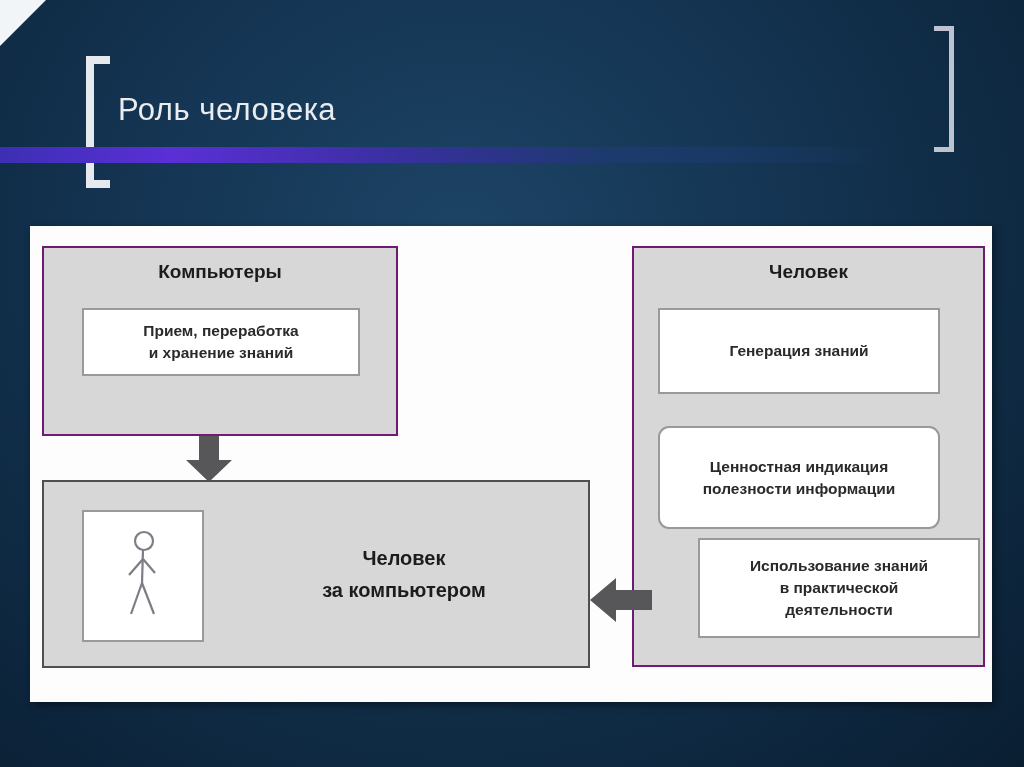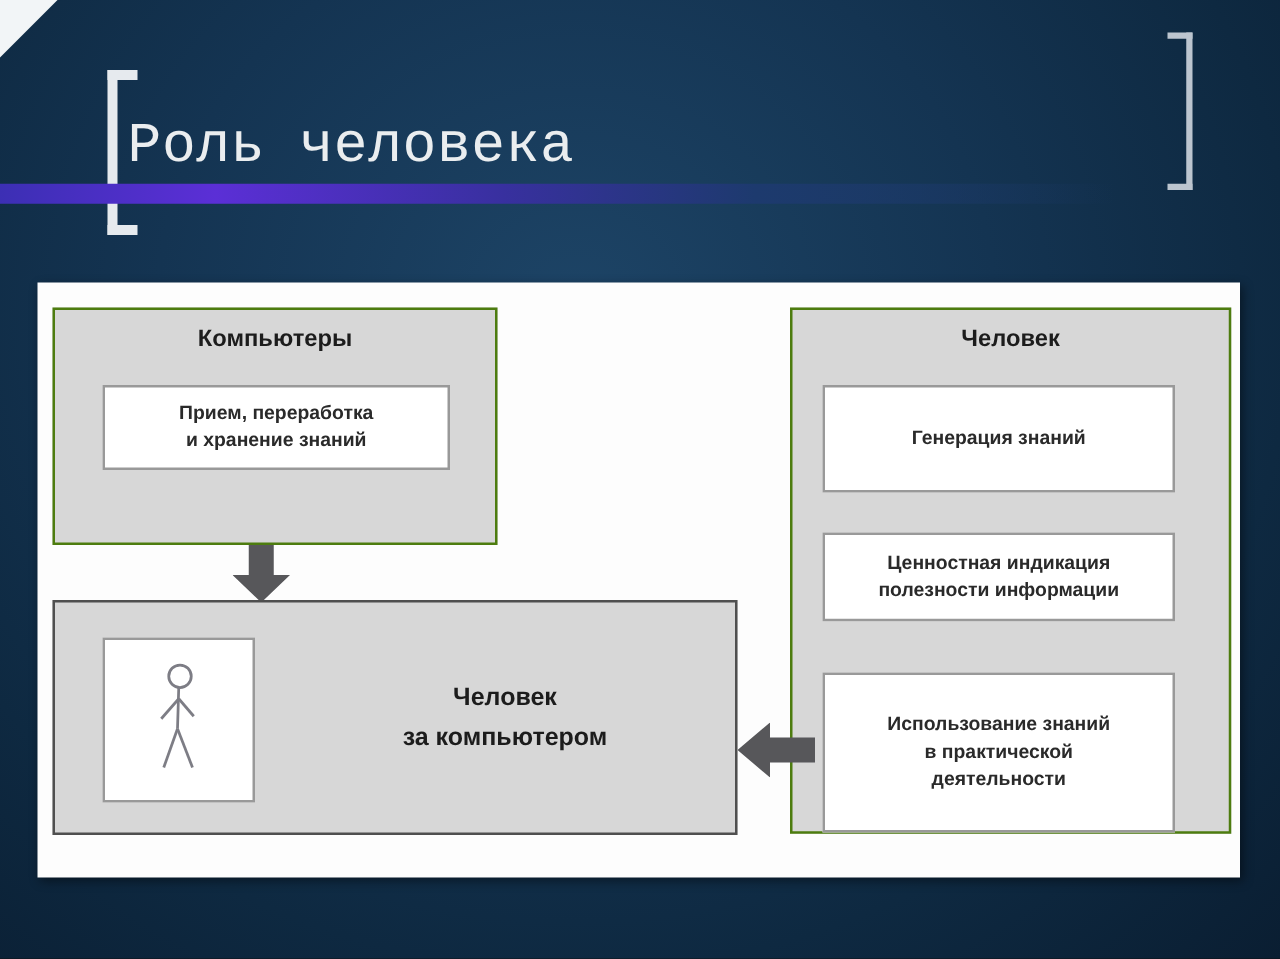--- a/index.html
+++ b/index.html
@@ -19,29 +19,29 @@
   }
   .bracket-right{
     position:absolute;left:934px;top:26px;width:15px;height:116px;
     border-right:5px solid #bcc5cf;border-top:5px solid #bcc5cf;border-bottom:5px solid #bcc5cf;
   }
   .accent-stripe{
     position:absolute;left:0;top:147px;width:958px;height:16px;
     background:linear-gradient(90deg,#3c2fb4 0%,#5b2fd6 18%,#38309f 42%,#1d3a6e 63%,rgba(18,44,70,0) 93%);
   }
   .title{
-    position:absolute;left:102px;top:92px;margin:0;
-    font-size:45px;font-weight:400;color:#eaedef;letter-spacing:0.5px;font-family:Liberation Mono, monospace;
+    position:absolute;left:118px;top:92px;margin:0;
+    font-size:31px;font-weight:400;color:#eaedef;letter-spacing:0.5px;
   }
   .panel{
     position:absolute;left:30px;top:226px;width:962px;height:476px;
     background:#fdfdfd;box-shadow:2px 3px 8px rgba(0,0,0,0.45);
   }
   .box{
-    position:absolute;background:#d7d7d7;border:2px solid #4d7c0f;box-sizing:border-box;
+    position:absolute;background:#d7d7d7;border:2px solid #701a75;box-sizing:border-box;
   }
   .box-title{
     position:absolute;top:13px;left:0;width:100%;text-align:center;
     font-size:19px;font-weight:700;color:#1c1c1c;
   }
   .white-box{
     position:absolute;background:#ffffff;border:2px solid #999999;box-sizing:border-box;
     display:flex;align-items:center;justify-content:center;text-align:center;
     font-size:15.5px;font-weight:600;color:#2a2a2a;line-height:1.4;
   }
@@ -51,22 +51,22 @@
   .hac{left:12px;top:254px;width:548px;height:188px;border-color:#4f4f4f;}
   .figure-box{left:38px;top:28px;width:122px;height:132px;}
   .hac-label{
     position:absolute;left:200px;right:24px;top:0;bottom:0;
     display:flex;align-items:center;justify-content:center;text-align:center;
     font-size:20px;font-weight:700;color:#1c1c1c;line-height:1.6;
   }
   .human{left:602px;top:20px;width:353px;height:421px;}
   .human-item{left:24px;width:282px;}
   .item1{top:60px;height:86px;}
-  .item2{top:178px;height:71px;}
-  .item3{top:290px;height:128px;}
+  .item2{top:178px;height:103px;border-radius:11px;}
+  .item3{top:290px;height:100px;margin-left:40px;}
   .arrow-down{
     position:absolute;left:156px;top:210px;width:46px;height:46px;background:#57575a;
     clip-path:polygon(13px 0, 33px 0, 33px 24px, 46px 24px, 23px 46px, 0 24px, 13px 24px);
   }
   .arrow-left{
     position:absolute;left:560px;top:352px;width:62px;height:44px;background:#57575a;z-index:2;
     clip-path:polygon(0 22px, 26px 0, 26px 12px, 62px 12px, 62px 32px, 26px 32px, 26px 44px);
   }
   .figure-svg{display:block;}
 </style>

